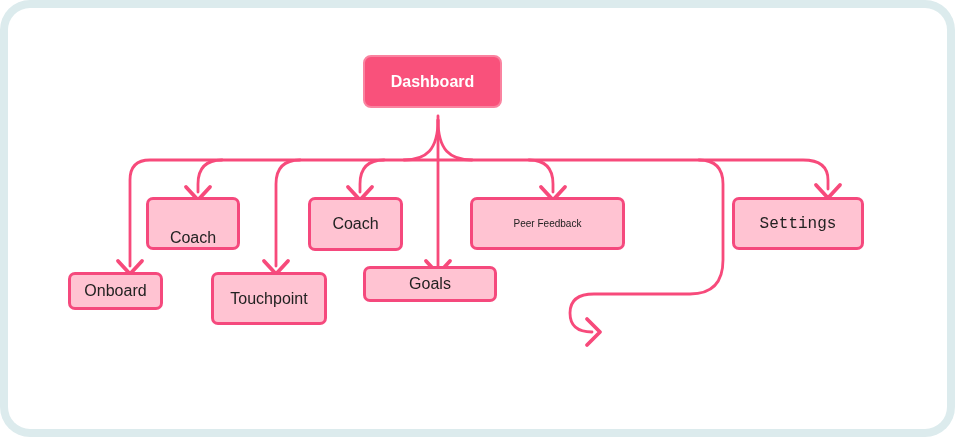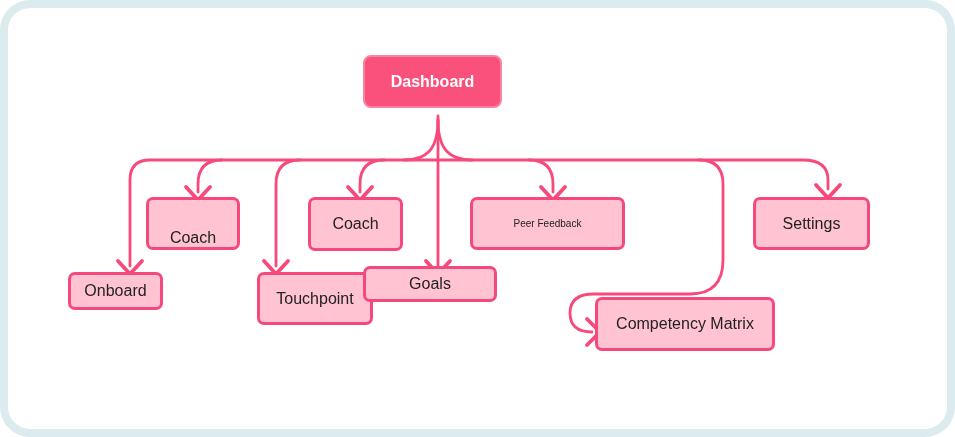--- a/index.html
+++ b/index.html
@@ -54,38 +54,35 @@
     </div>
 
     <div class="node" style="left:60px;top:264px;width:95px;height:38px;">
       <span>Onboard</span>
     </div>
 
     <div class="node" style="left:138px;top:189px;width:94px;height:53px;align-items:flex-end;">
       <span>Coach</span>
     </div>
 
-    <div class="node" style="left:203px;top:264px;width:116px;height:53px;margin-left:46px;">
+    <div class="node" style="left:203px;top:264px;width:116px;height:53px;">
       <span>Touchpoint</span>
     </div>
 
     <div class="node" style="left:300px;top:189px;width:95px;height:54px;">
       <span>Coach</span>
     </div>
 
     <div class="node" style="left:355px;top:258px;width:134px;height:36px;">
       <span>Goals</span>
     </div>
 
     <div class="node small" style="left:462px;top:189px;width:155px;height:53px;">
       <span>Peer Feedback</span>
     </div>
 
-    <div class="node" style="left:745px;top:189px;width:117px;height:53px;">
+    <div class="node" style="left:724px;top:189px;width:132px;height:53px;font-family:Liberation Mono, monospace;">
       <span>Settings</span>
     </div>
 
-    <div class="node" style="left:587px;top:289px;width:180px;height:54px;">
-      <span>Competency Matrix</span>
-    </div>
 
   </div>
 </div>
 
 </body></html>

